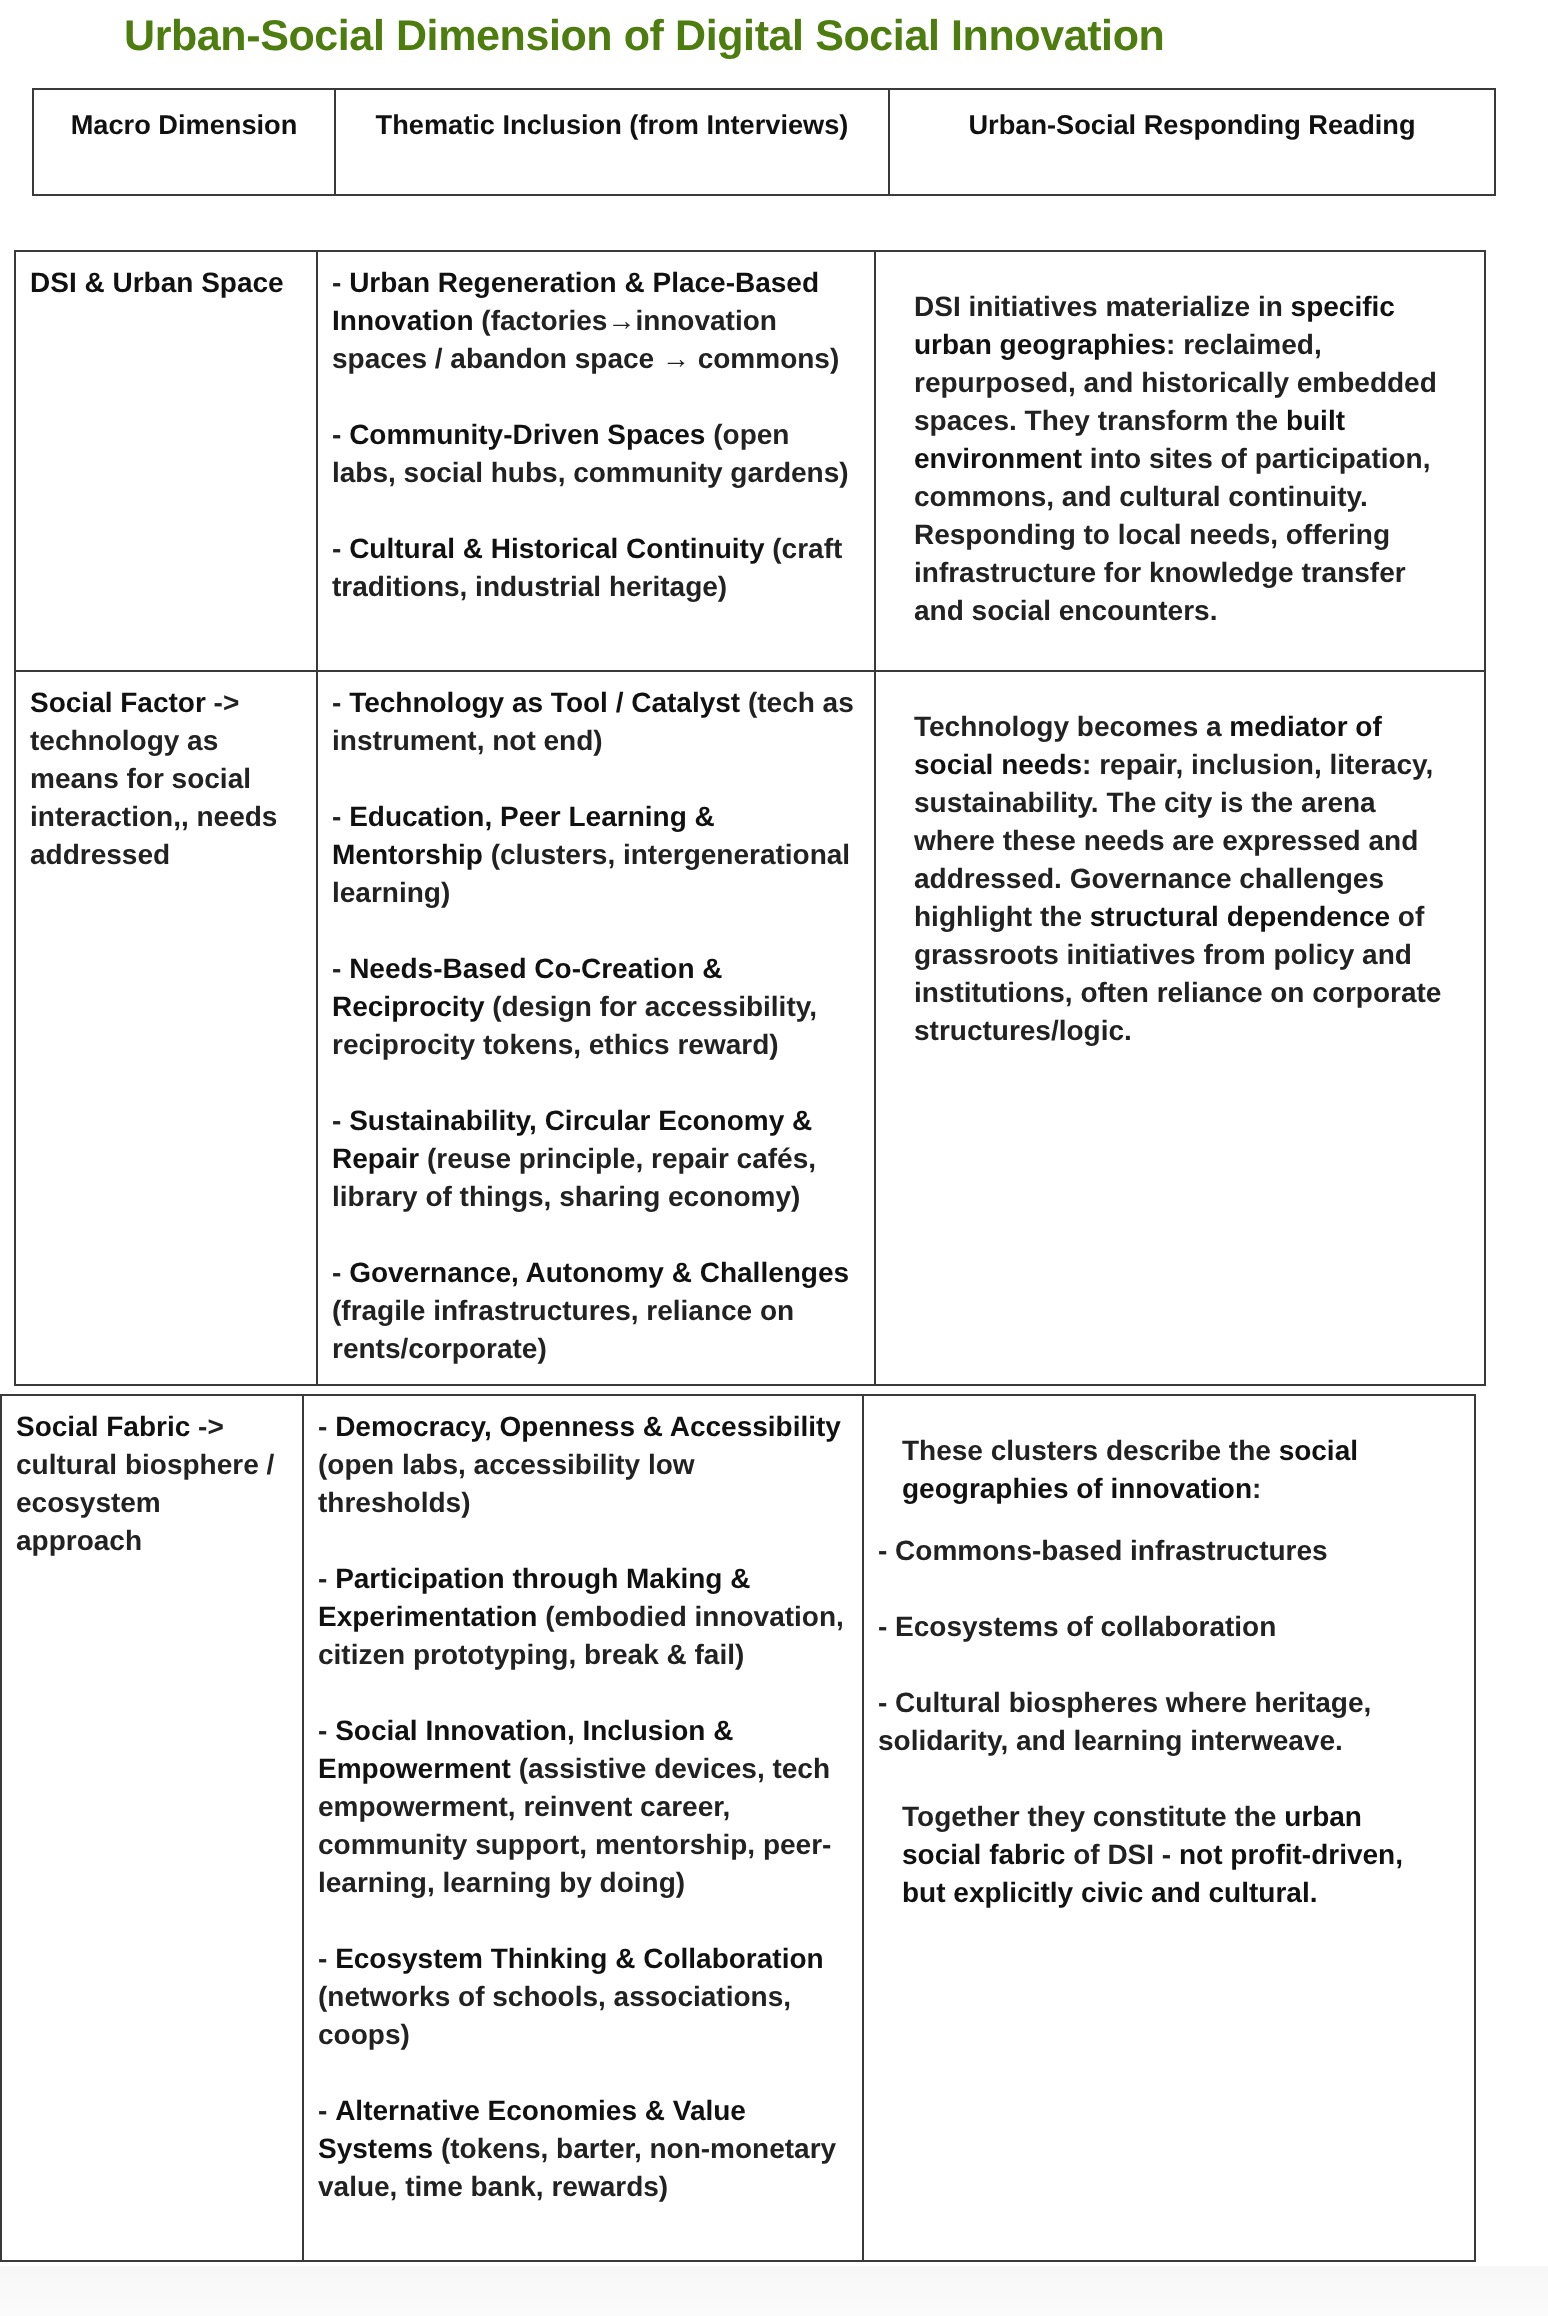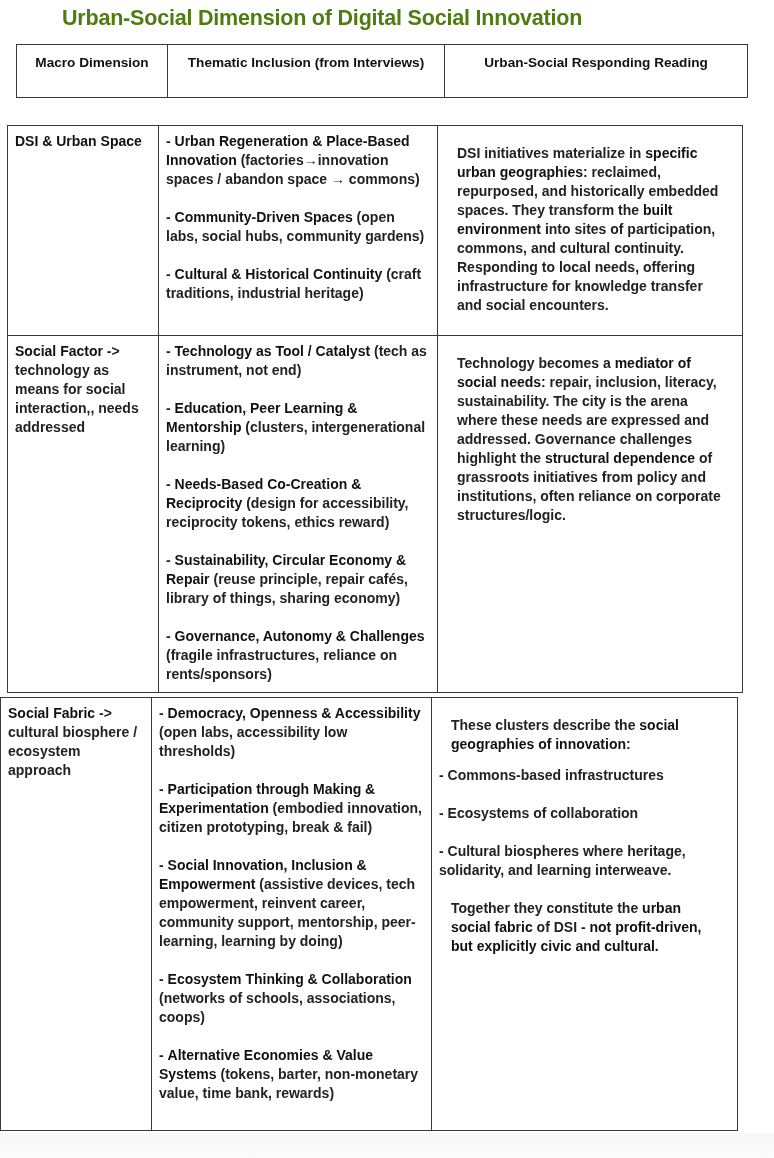--- a/index.html
+++ b/index.html
@@ -83,21 +83,21 @@
   </tr>
   <tr>
     <td>
       <b>Social Factor</b><span> -&gt; technology as means for social interaction,, needs addressed</span>
     </td>
     <td>
       <p class="blk"><span>- </span><b>Technology as Tool / Catalyst</b><span> (tech as instrument, not end)</span></p>
       <p class="blk"><span>- </span><b>Education, Peer Learning &amp; Mentorship</b><span> (clusters, intergenerational learning)</span></p>
       <p class="blk"><span>- </span><b>Needs-Based Co-Creation &amp; Reciprocity</b><span> (design for accessibility, reciprocity tokens, ethics reward)</span></p>
       <p class="blk"><span>- </span><b>Sustainability, Circular Economy &amp; Repair</b><span> (reuse principle, repair cafés, library of things, sharing economy)</span></p>
-      <p class="blk"><span>- </span><b>Governance, Autonomy &amp; Challenges</b><span> (fragile infrastructures, reliance on rents/sponsors)</span></p>
+      <p class="blk"><span>- </span><b>Governance, Autonomy &amp; Challenges</b><span> (fragile infrastructures, reliance on rents/corporate)</span></p>
     </td>
     <td>
       <p class="plain"><span>Technology becomes a </span><b>mediator of social needs</b><span>: repair, inclusion, literacy, sustainability. The city is the arena where these needs are expressed and addressed. Governance challenges highlight the </span><b>structural dependence</b><span> of grassroots initiatives from policy and institutions, often reliance on corporate structures/logic.</span></p>
     </td>
   </tr>
 </tbody>
   </table>
 
 <table style="left:0; top:697px; width:737px;">
   <colgroup>

